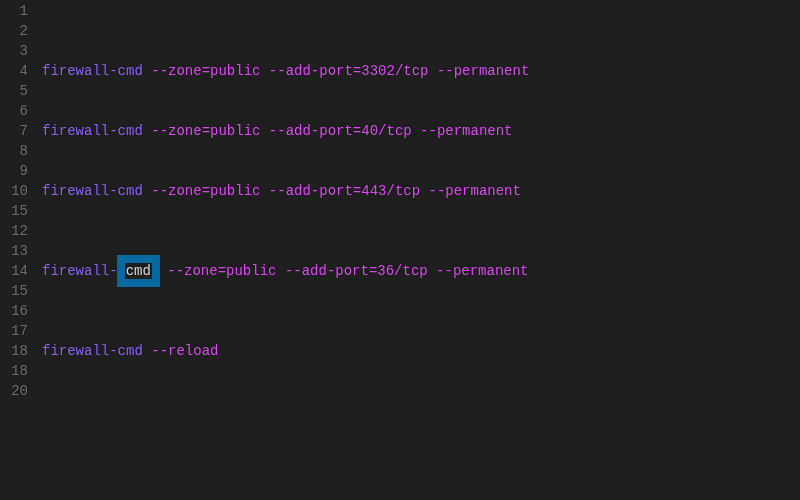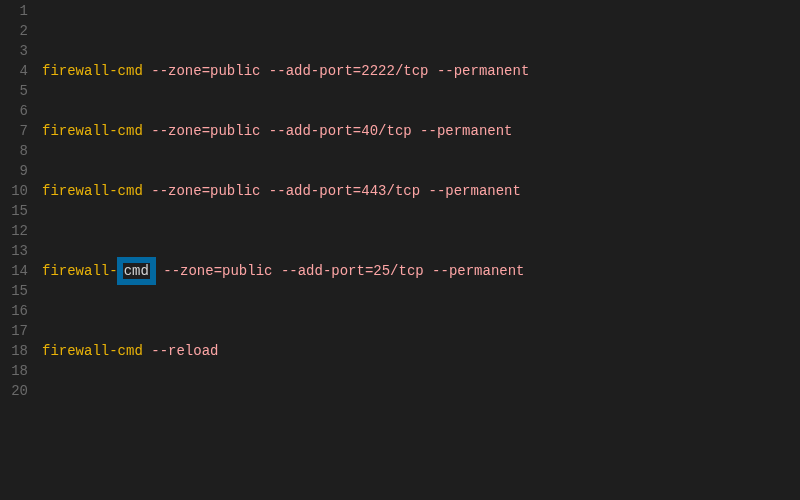--- a/index.html
+++ b/index.html
@@ -2,23 +2,23 @@
 <html><head>
 <meta charset="utf-8">
 <style>
   html,body{margin:0;padding:0;background:#1e1e1e;color:#d4d4d4;font-family:Consolas,'Courier New',monospace;font-size:14px;line-height:20px;width:800px;height:500px;overflow:hidden}
   .editor{display:flex;width:800px;height:500px;overflow:hidden}
   .editor-inner{padding-top:1px}
   .gutter{width:34px;text-align:right;color:#6a6a6a;user-select:none;flex:0 0 34px;padding-top:1px}
   .gutter div{padding-right:6px;height:20px}
   .code{flex:1;padding-left:8px;white-space:pre;overflow:hidden}
   .line{height:20px;white-space:pre}      
-  .flag{color:#fca5a5}
-  .plain{color:#eab308}
-  .hl{border:6px solid #0369a1;padding:0 1px;margin:0 -1px}
+  .flag{color:#d946ef}
+  .plain{color:#8b5cf6}
+  .hl{border:8px solid #0369a1;padding:0 1px;margin:0 -1px}
 </style>
 </head>
 <body>
 
 <div class="editor">
   <div class="gutter">
     <div>1</div>
     <div>2</div>
     <div>3</div>
     <div>4</div>
@@ -35,25 +35,25 @@
     <div>15</div>
     <div>16</div>
     <div>17</div>
     <div>18</div>
     <div>18</div>
     <div>20</div>
   </div>
 
   <div class="code editor-inner">
     
-    <div class="line"><span class="plain">firewall-cmd</span> <span class="flag">--zone=public</span> <span class="flag">--add-port=2222/tcp</span> <span class="flag">--permanent</span></div>
+    <div class="line"><span class="plain">firewall-cmd</span> <span class="flag">--zone=public</span> <span class="flag">--add-port=3302/tcp</span> <span class="flag">--permanent</span></div>
     <div class="line"><span class="plain">firewall-cmd</span> <span class="flag">--zone=public</span> <span class="flag">--add-port=40/tcp</span> <span class="flag">--permanent</span></div>
     <div class="line"><span class="plain">firewall-cmd</span> <span class="flag">--zone=public</span> <span class="flag">--add-port=443/tcp</span> <span class="flag">--permanent</span></div>
     
-    <div class="line"><span class="plain">firewall-</span><span class="hl">cmd</span> <span class="flag">--zone=public</span> <span class="flag">--add-port=25/tcp</span> <span class="flag">--permanent</span></div>
+    <div class="line"><span class="plain">firewall-</span><span class="hl">cmd</span> <span class="flag">--zone=public</span> <span class="flag">--add-port=36/tcp</span> <span class="flag">--permanent</span></div>
     
     <div class="line"><span class="plain">firewall-cmd</span> <span class="flag">--reload</span></div>
     
     
     
     
     
     
     
     

